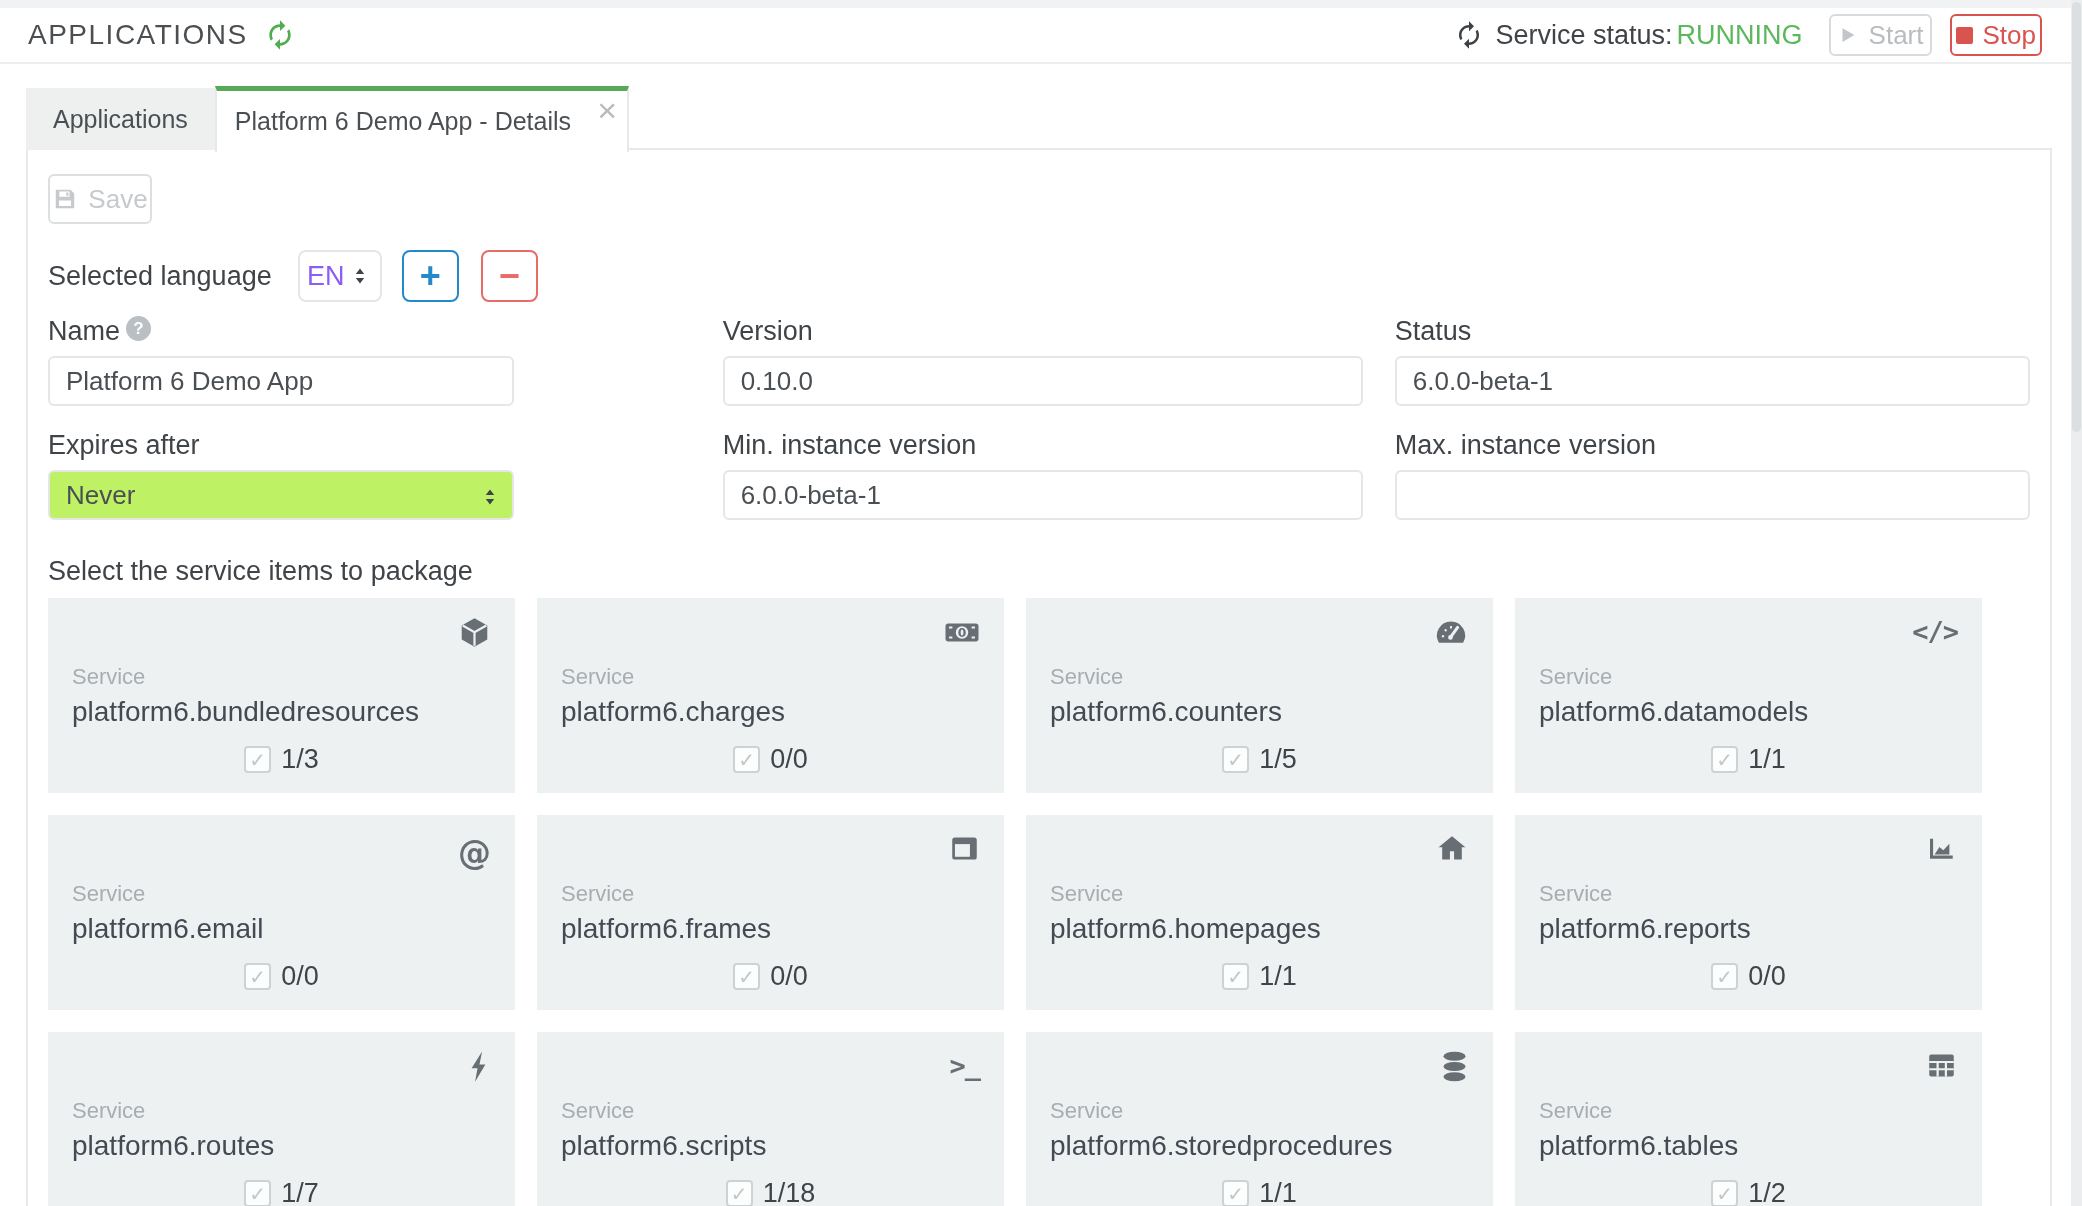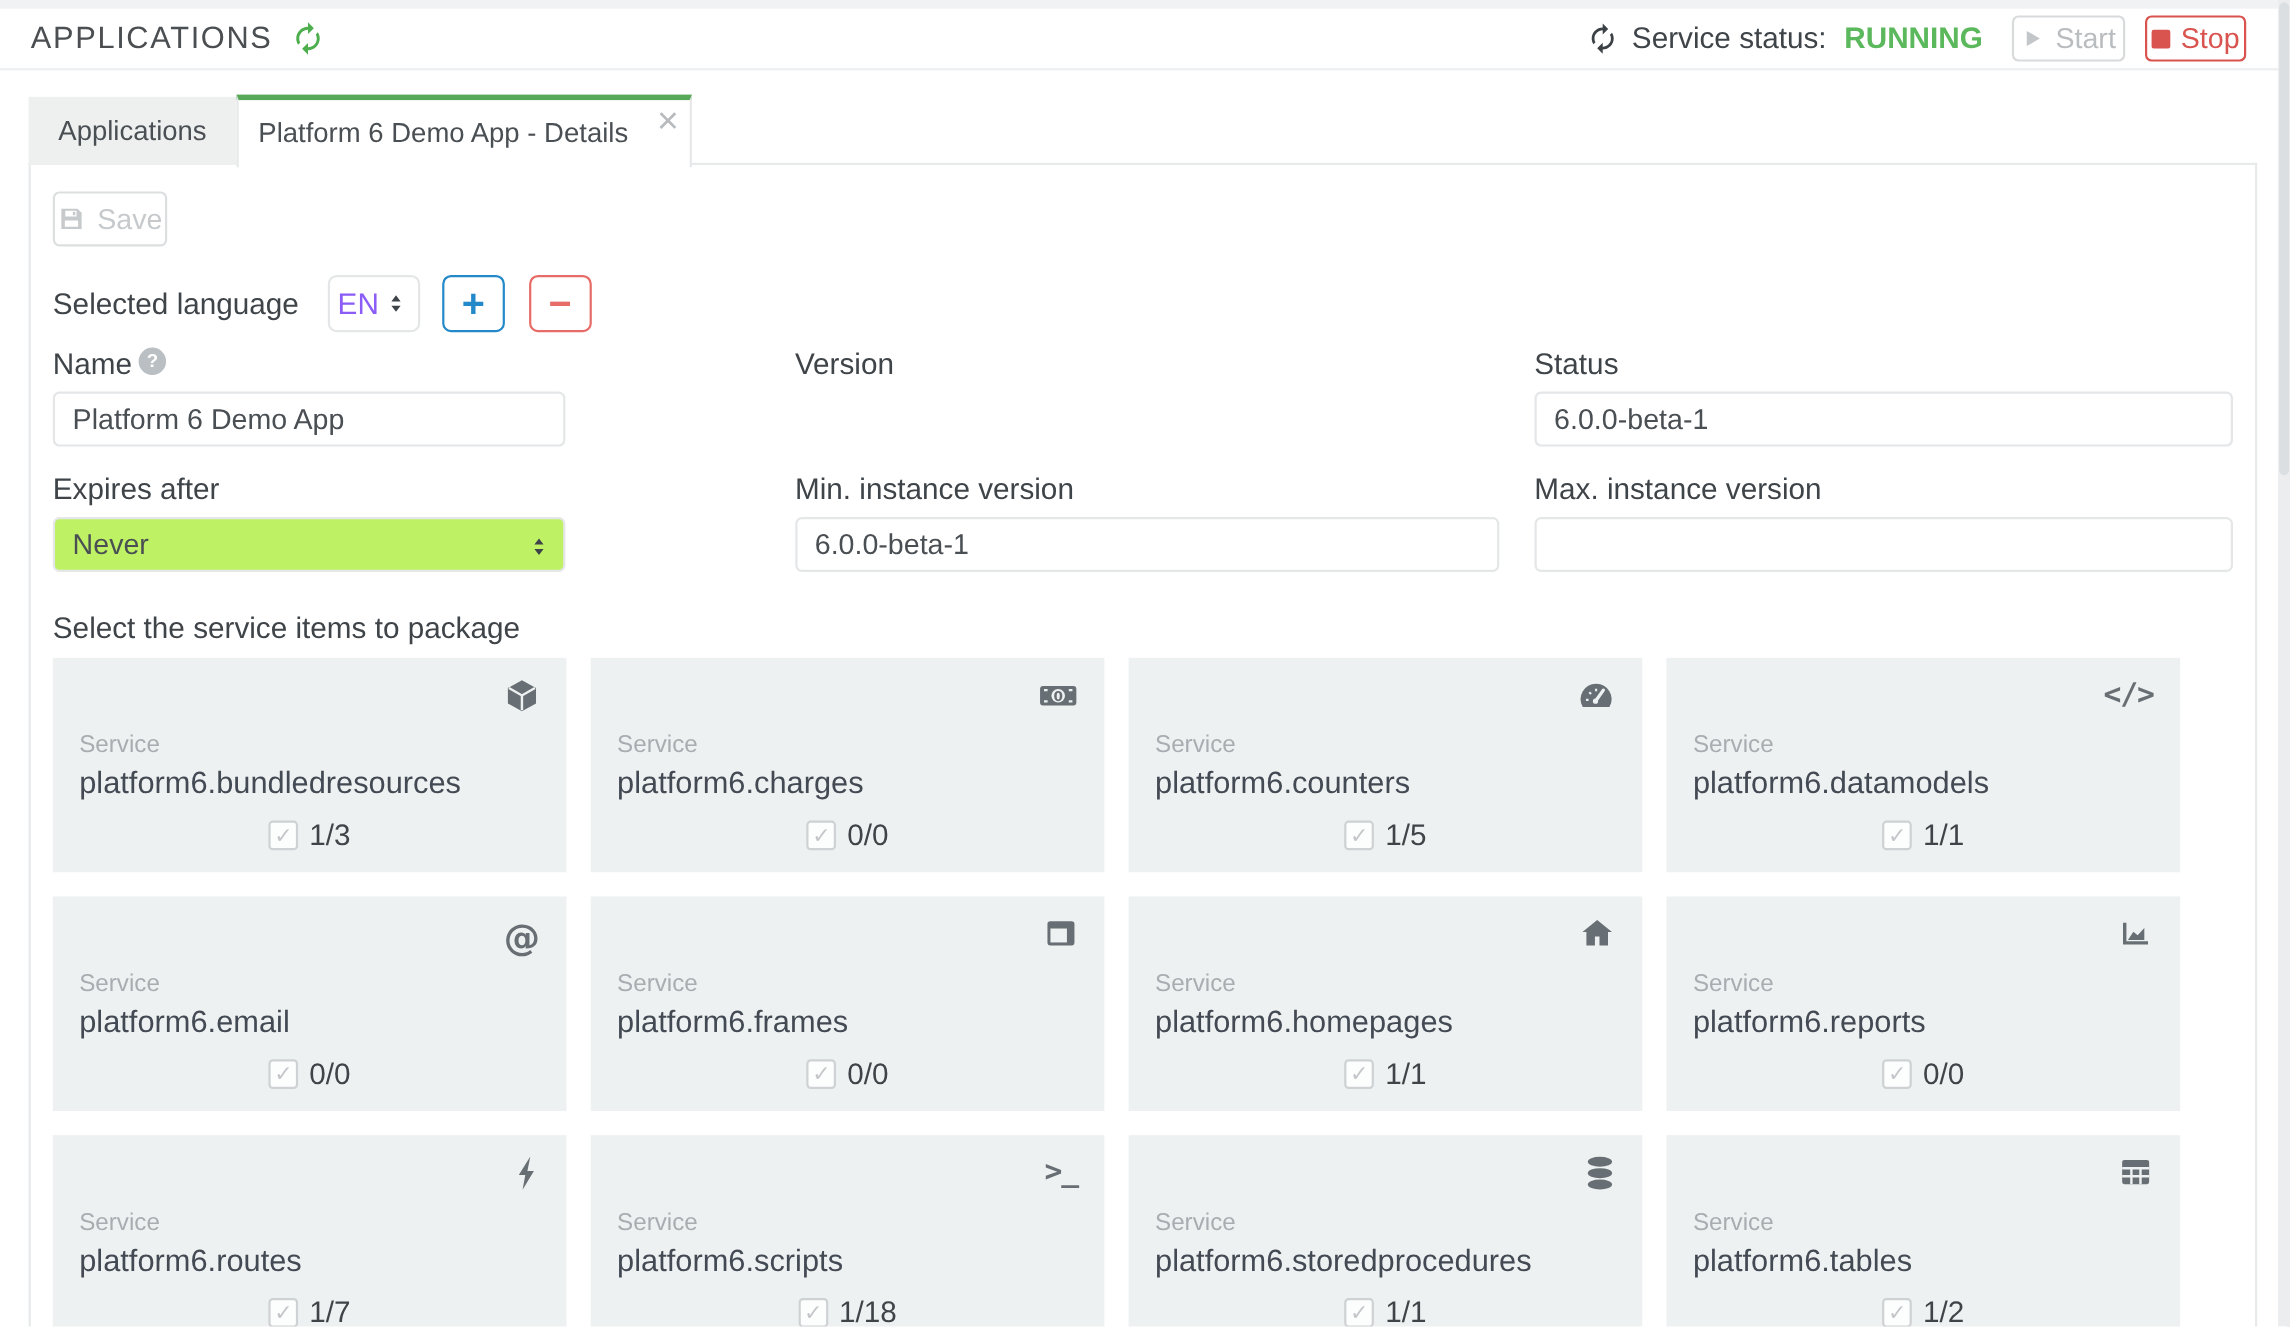--- a/index.html
+++ b/index.html
@@ -13,21 +13,21 @@
   .app-header {
     position:absolute; top:8px; left:0; right:0; height:56px; background:#fff;
     border-bottom:2px solid #ecEEef; display:flex; align-items:center; padding:0 40px 0 28px;
   }
   .app-title { font-size:28px; color:#4b4f52; letter-spacing:1.5px; font-weight:400; }
   .icon-refresh-green { width:32px; height:32px; color:#4cae4c; margin-left:16px; }
   .icon-refresh-green svg, .icon-refresh-dark svg, .btn-icon svg { display:block; width:100%; height:100%; }
   .header-right { margin-left:auto; display:flex; align-items:center; }
   .icon-refresh-dark { width:30px; height:30px; color:#3c4146; margin-right:12px; }
   .svc-status-label { font-size:27px; color:#3f4449; }
-  .svc-status-value { font-size:27px; margin-left:16px; font-weight:700; }
+  .svc-status-value { font-size:27px; margin-left:4px; font-weight:400; }
   .btn { display:inline-flex; align-items:center; justify-content:center; border-radius:6px; background:#fff; cursor:pointer; }
   .btn-start { margin-left:26px; height:42px; padding:0 6px; border:2px solid #d8dadc; color:#b9bdc0; font-size:26px; }
   .btn-start .btn-icon { width:22px; height:22px; color:#c3c6c9; margin-right:10px; }
   .btn-stop { margin-left:18px; height:42px; padding:0 4px; border:2px solid #d9534f; color:#d9534f; font-size:26px; }
   .stop-square { width:17px; height:17px; background:#d9534f; border-radius:2px; margin-right:10px; }
   
   .tabbar { position:absolute; top:86px; left:26px; display:flex; align-items:flex-end; z-index:3; }
   .tab { height:62px; display:flex; align-items:center; font-size:25px; color:#4a4f54; cursor:pointer; }
   .tab-inactive { background:#eef0f0; padding:0 27px; }
   .tab-active {
@@ -159,20 +159,21 @@
   <div class="form-row row1">
     <div class="fcol1">
       <div class="field-label">
         <span>Name</span>
         <span class="help-badge">?</span>
       </div>
       <input class="text-input" value="Platform 6 Demo App" style="">
     </div>
     <div class="fcol2">
       <div class="field-label">Version</div>
+      <input class="text-input" value="0.10.0" style="">
     </div>
     <div class="fcol3">
       <div class="field-label">Status</div>
       <input class="text-input" value="6.0.0-beta-1" style="">
     </div>
   </div>
 
   <div class="form-row row2">
     <div class="fcol1">
       <div class="field-label">Expires after</div>

